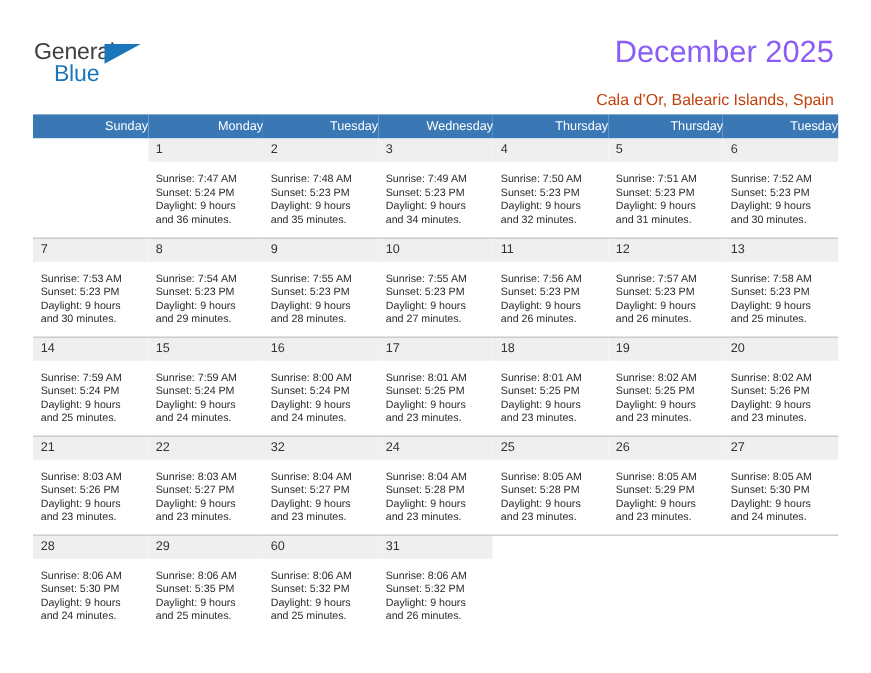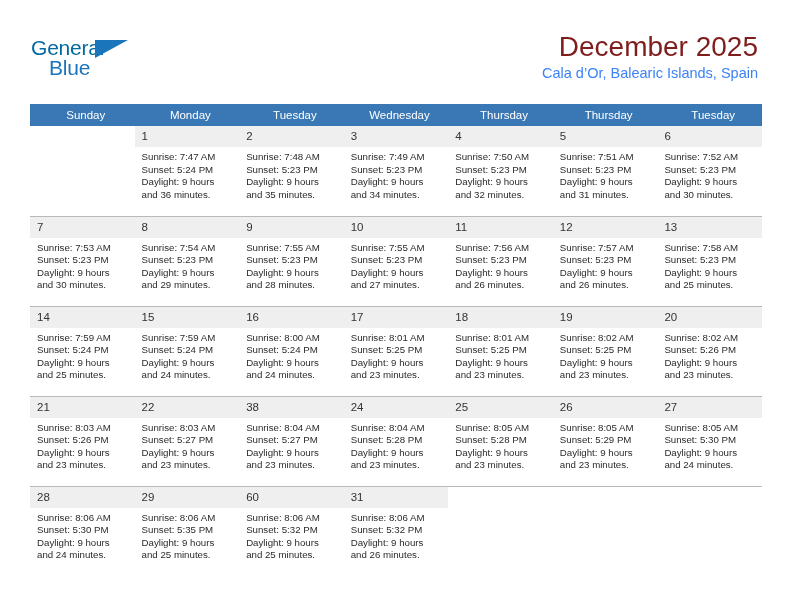--- a/index.html
+++ b/index.html
@@ -38,21 +38,21 @@
     width: 112px;
     height: 48px;
   }
   .logo-general {
     position: absolute;
     left: 0;
     top: 0;
     font-size: 21px;
     line-height: 24px;
     letter-spacing: -0.2px;
-    color: #0369a1;
+    color: #404040;
     font-family: "Liberation Sans", sans-serif;
   }
   .logo-blue {
     position: absolute;
     left: 18px;
     top: 20px;
     font-size: 21px;
     line-height: 24px;
     letter-spacing: -0.2px;
     color: #1b75bb;
@@ -72,48 +72,48 @@
   .title-block {
     position: absolute;
     right: 34px;
     top: 30px;
     text-align: right;
   }
   .month-title {
     font-size: 28px;
     line-height: 34px;
     font-weight: normal;
-    color: #7f1d1d;
+    color: #8b5cf6;
     white-space: nowrap;
   }
   .location-title {
-    margin-top: 0;
+    margin-top: 18px;
     font-size: 14.5px;
     line-height: 18px;
-    color: #3b82f6;
+    color: #c2410c;
     white-space: nowrap;
   }
 
   
   .calendar {
     position: absolute;
     left: 30px;
     top: 104px;
     width: 732px;
     border-collapse: collapse;
     table-layout: fixed;
   }
   .calendar col { width: 104.57px; }
 
   thead th {
     background: #3a78b5;
     color: #ffffff;
     font-size: 11.5px;
     font-weight: normal;
-    text-align: center;
+    text-align: right;
     padding: 5px 0 5px 7px;
     height: 12px;
     border: none;
     box-sizing: border-box;
   }
 
   tbody tr.week-row > td {
     vertical-align: top;
     padding: 0;
     border-top: 1px solid #b9b9b9;
@@ -130,21 +130,21 @@
     font-size: 11.5px;
     line-height: 14px;
     color: #333333;
     padding: 3px 0 4px 7px;
     min-height: 14px;
   }
   .daynum.empty {
     background: #ffffff;
   }
   .cell-body {
-    padding: 4px 6px 0 7px;
+    padding: 10px 6px 0 7px;
   }
   .cell-body div {
     font-size: 9.7px;
     line-height: 12.6px;
     color: #2b2b2b;
     white-space: nowrap;
   }
 </style>
 </head>
 <body>
@@ -390,21 +390,21 @@
           <td class="cell">
             <div class="daynum">22</div>
             <div class="cell-body">
               <div>Sunrise: 8:03 AM</div>
               <div>Sunset: 5:27 PM</div>
               <div>Daylight: 9 hours</div>
               <div>and 23 minutes.</div>
             </div>
           </td>
           <td class="cell">
-            <div class="daynum">38</div>
+            <div class="daynum">32</div>
             <div class="cell-body">
               <div>Sunrise: 8:04 AM</div>
               <div>Sunset: 5:27 PM</div>
               <div>Daylight: 9 hours</div>
               <div>and 23 minutes.</div>
             </div>
           </td>
           <td class="cell">
             <div class="daynum">24</div>
             <div class="cell-body">

